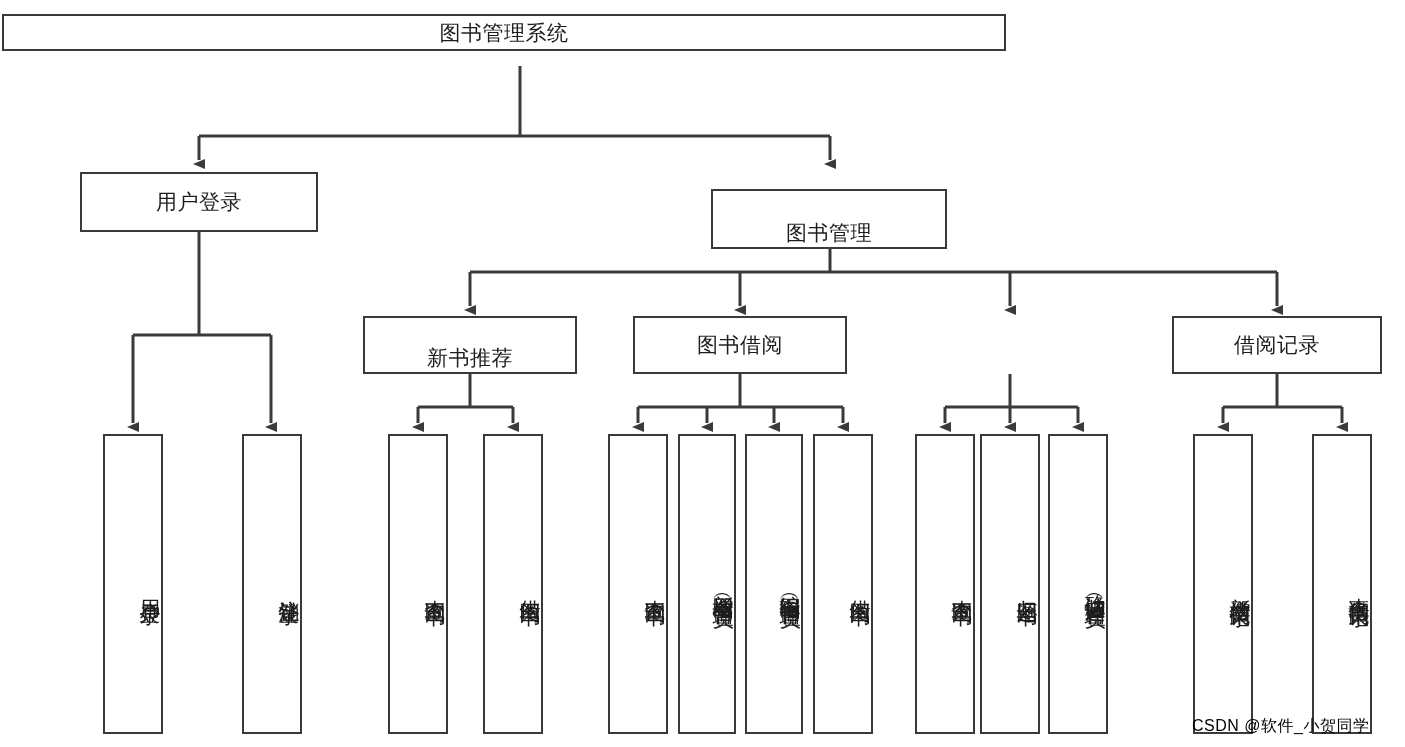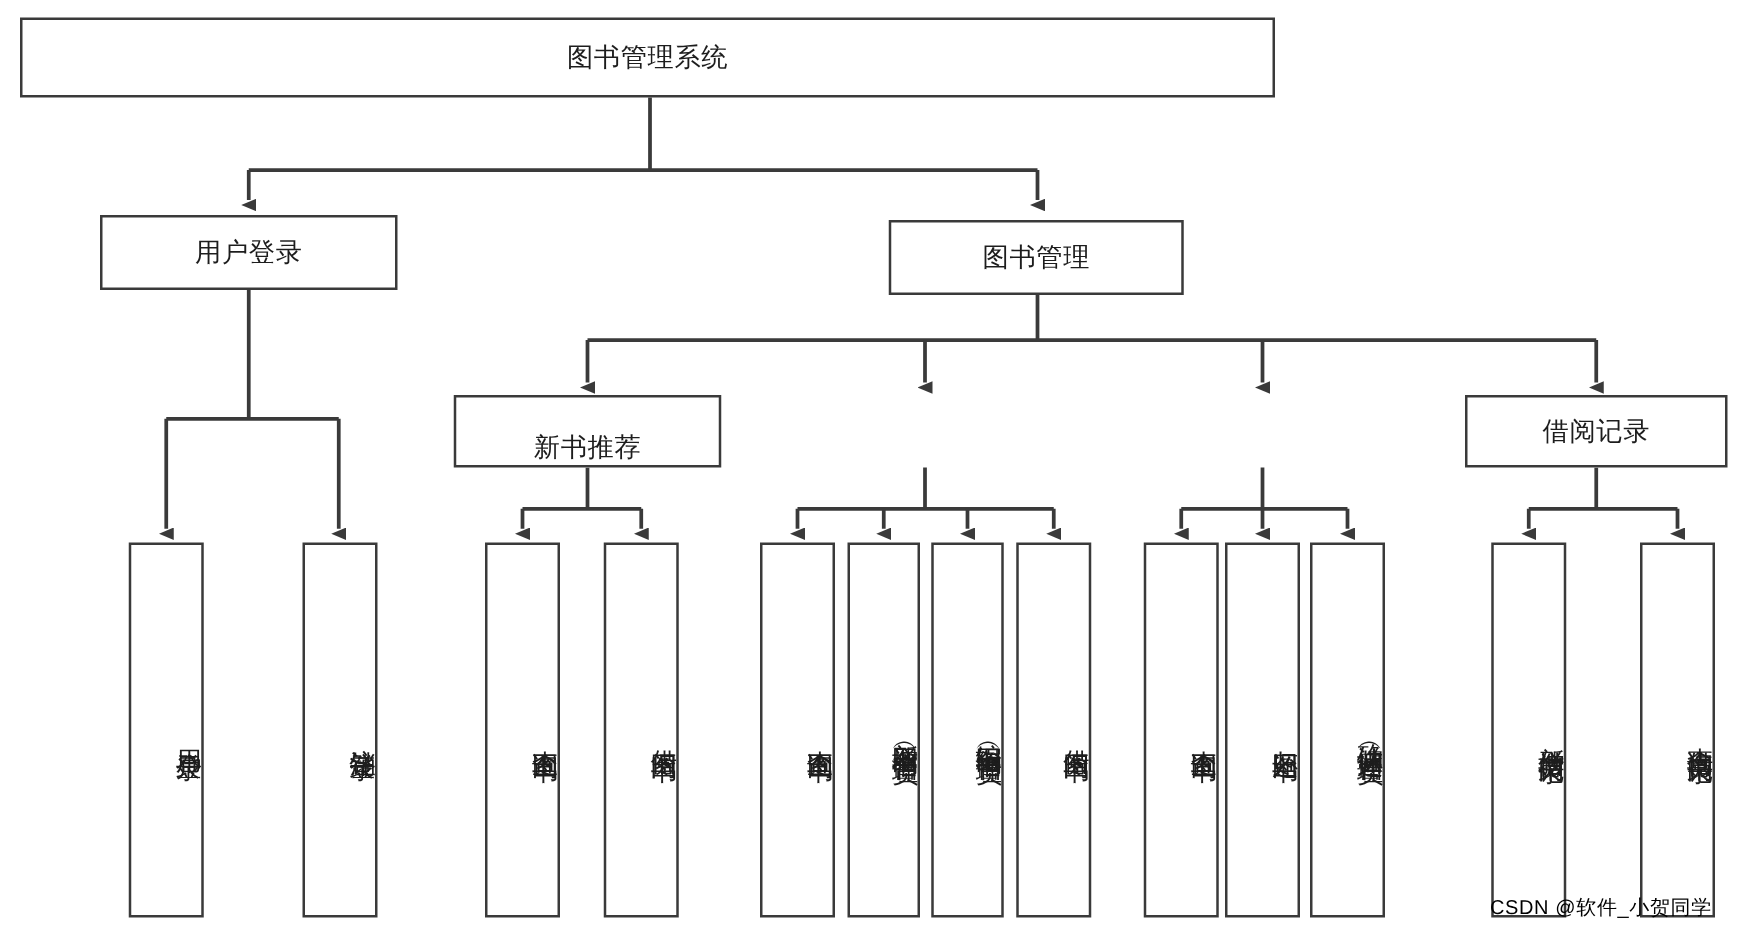--- a/index.html
+++ b/index.html
@@ -113,33 +113,36 @@
       <path d="M1010,407 L1010,423" marker-end="url(#arrow)"></path>
       <path d="M1078,407 L1078,423" marker-end="url(#arrow)"></path>
 
       <path d="M1277,374 L1277,407"></path>
       <path d="M1223,407 L1342,407"></path>
       <path d="M1223,407 L1223,423" marker-end="url(#arrow)"></path>
       <path d="M1342,407 L1342,423" marker-end="url(#arrow)"></path>
     </g>
   </svg>
 
-  <div class="node horiz" style="left:16px; top:14px; width:1004px; height:64px;">
+  <div class="node horiz" style="left:2px; top:14px; width:1004px; height:37px;">
     <span>图书管理系统</span>
   </div>
 
   <div class="node horiz" style="left:80px; top:172px; width:238px; height:60px;">
     <span>用户登录</span>
   </div>
-  <div class="node horiz" style="left:711px; top:176px; width:236px; height:60px;">
+  <div class="node horiz" style="left:711px; top:189px; width:236px; height:60px;align-items:flex-end;">
     <span>图书管理</span>
   </div>
 
   <div class="node horiz" style="left:363px; top:316px; width:214px; height:58px;align-items:flex-end;">
     <span>新书推荐</span>
+  </div>
+  <div class="node horiz" style="left:633px; top:316px; width:214px; height:58px;">
+    <span>图书借阅</span>
   </div>
   <div class="node horiz" style="left:1172px; top:316px; width:210px; height:58px;">
     <span>借阅记录</span>
   </div>
 
   <div class="node vert" style="left:103px; top:434px; width:60px; height:300px;">
     <span class="vtext">用户登录</span>
   </div>
   <div class="node vert" style="left:242px; top:434px; width:60px; height:300px;">
     <span class="vtext">注销登录</span>

